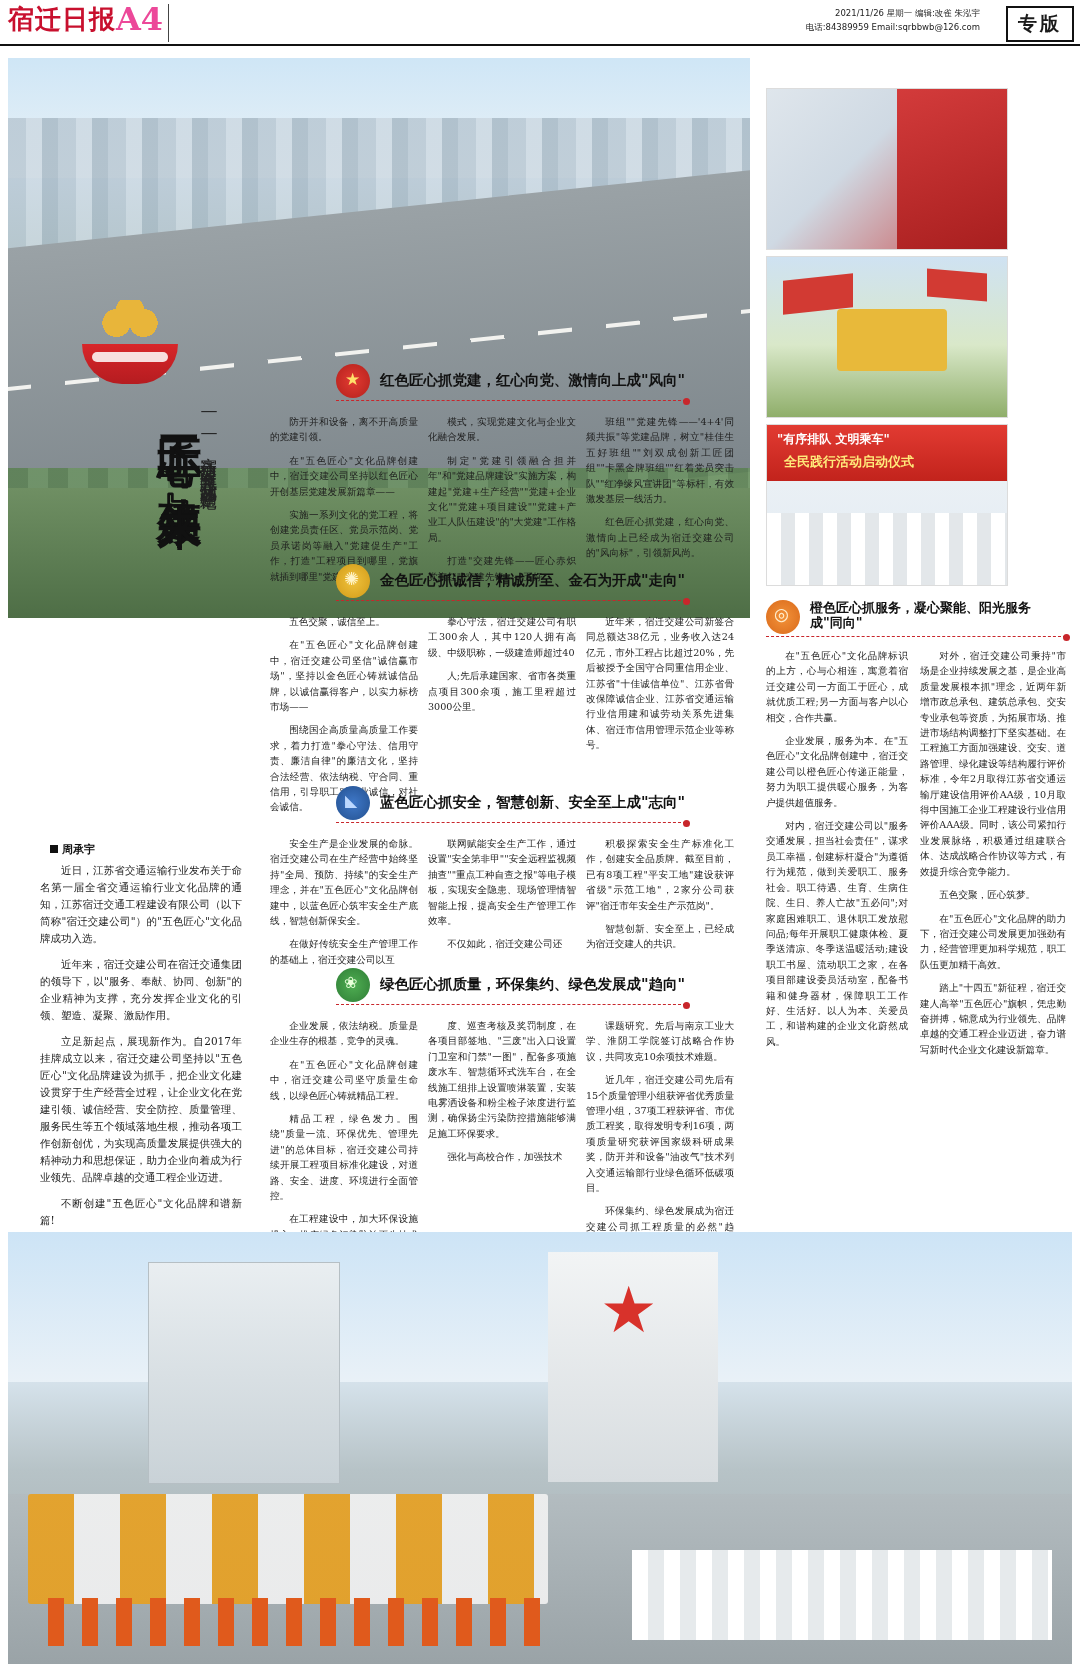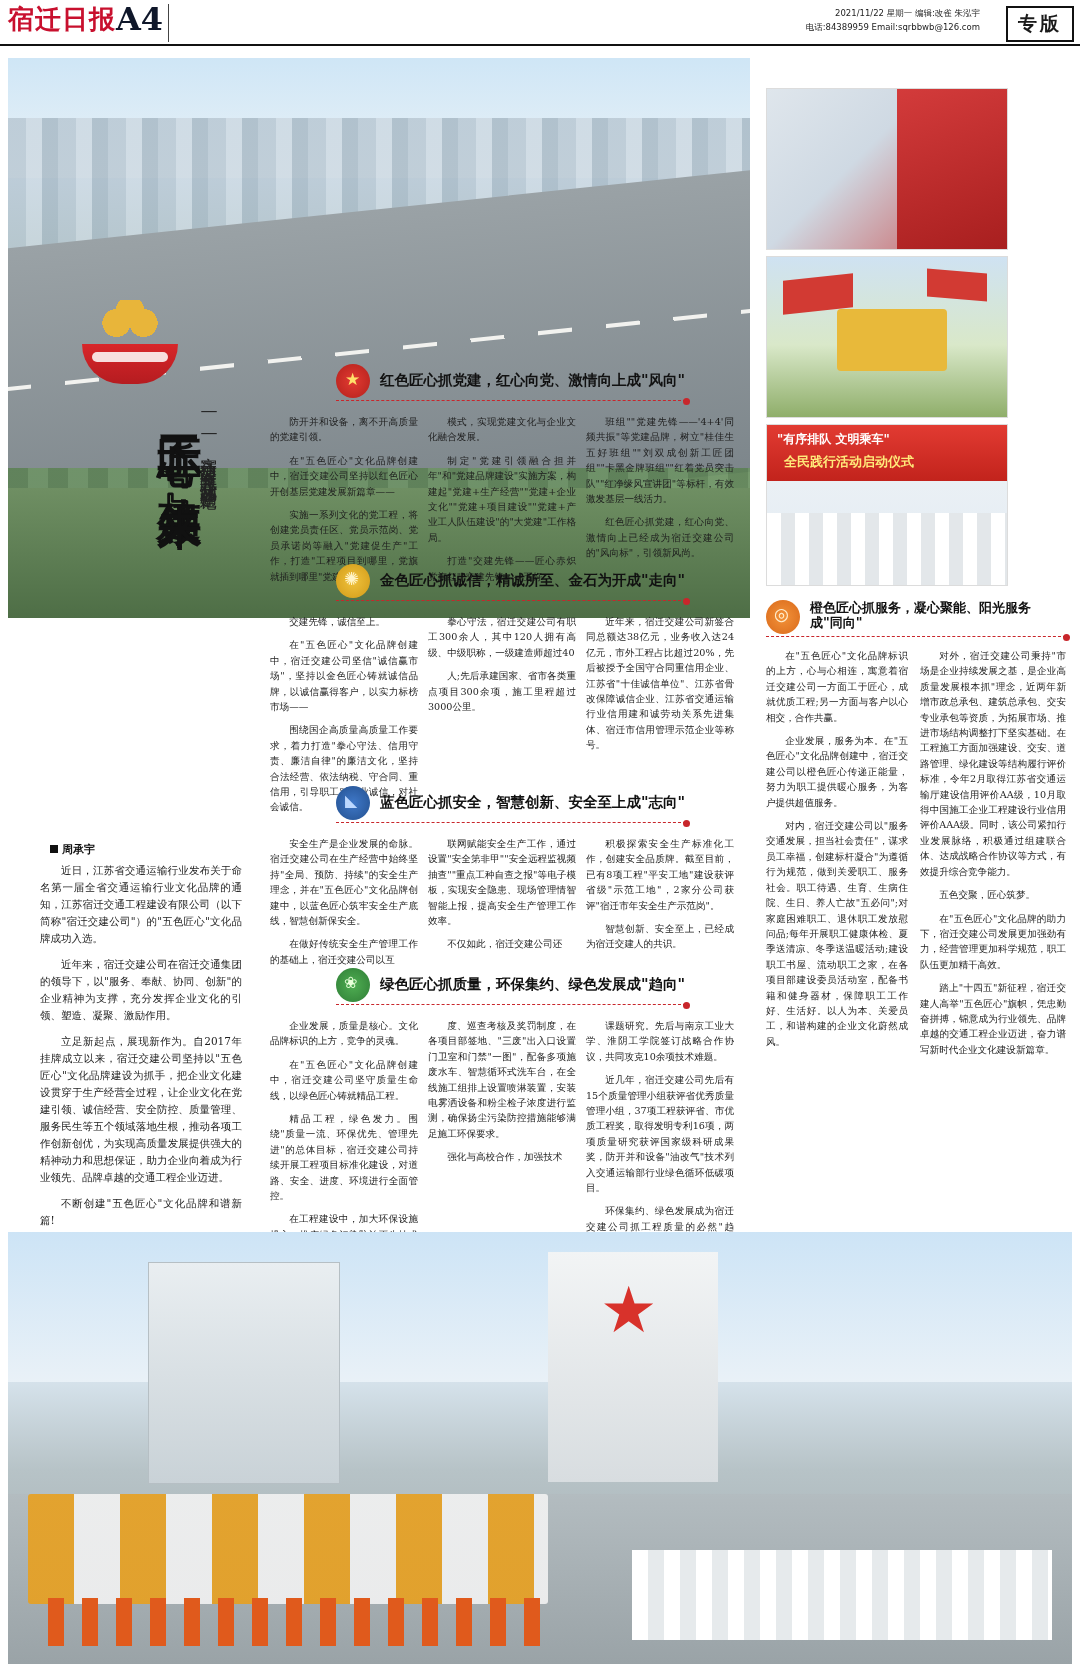--- a/index.html
+++ b/index.html
@@ -20,21 +20,21 @@
     box-sizing:border-box;
   }
   .mh-logo{
     position:absolute;left:8px;top:2px;
     font-family:"DejaVu Serif","Liberation Serif",serif;
     font-weight:bold;font-size:26px;color:#c8102e;letter-spacing:1px;
   }
   .mh-page{
     position:absolute;left:116px;top:0px;
     font-family:"DejaVu Serif","Liberation Serif",serif;
-    font-weight:bold;font-size:32px;color:#0f172a;
+    font-weight:bold;font-size:32px;color:#ec4899;
   }
   .mh-rule{
     position:absolute;left:168px;top:4px;width:1px;height:38px;background:#444;
   }
   .mh-meta{
     position:absolute;right:100px;top:6px;text-align:right;
     font-size:8.5px;line-height:14px;color:#222;
   }
   .mh-special{
     position:absolute;right:6px;top:6px;
@@ -174,21 +174,21 @@
 </head>
 <body>
 
 <div class="page">
 
   <div class="masthead">
     <div class="mh-logo">宿迁日报</div>
     <div class="mh-page">A4</div>
     <div class="mh-rule"></div>
     <div class="mh-meta">
-      <div>2021/11/22   星期一   编辑:改雀 朱泓宇</div>
+      <div>2021/11/26   星期一   编辑:改雀 朱泓宇</div>
       <div>电话:84389959   Email:sqrbbwb@126.com</div>
     </div>
     <div class="mh-special">专版</div>
   </div>
 
   <div class="hero">
     <div class="sky"></div>
     <div class="city"></div>
     <div class="road"></div>
     <div class="trees"></div>
@@ -248,21 +248,21 @@
     <p>班组""党建先锋——'4+4'同频共振"等党建品牌，树立"桂佳生五好班组""刘双成创新工匠团组""卡黑金牌班组""红着党员突击队""红净缘风宣讲团"等标杆，有效激发基层一线活力。</p>
     <p>红色匠心抓党建，红心向党、激情向上已经成为宿迁交建公司的"风向标"，引领新风尚。</p>
   </div>
 
   <div class="section-head" style="left:336px;top:562px;width:350px;">
     <div class="sh-icon ico-gold"></div>
     <div class="sh-title">金色匠心抓诚信，精诚所至、金石为开成"走向"</div>
     <div class="sh-line" style="width:350px;"></div>
   </div>
   <div class="col" style="left:270px;top:614px;width:148px;">
-    <p>交建先锋，诚信至上。</p>
+    <p>五色交聚，诚信至上。</p>
     <p>在"五色匠心"文化品牌创建中，宿迁交建公司坚信"诚信赢市场"，坚持以金色匠心铸就诚信品牌，以诚信赢得客户，以实力标榜市场——</p>
     <p>围绕国企高质量高质量工作要求，着力打造"拳心守法、信用守责、廉洁自律"的廉洁文化，坚持合法经营、依法纳税、守合同、重信用，引导职工对企业诚信，对社会诚信。</p>
   </div>
   <div class="col" style="left:428px;top:614px;width:148px;">
     <p>拳心守法，宿迁交建公司有职工300余人，其中120人拥有高级、中级职称，一级建造师超过40</p>
     <p>人;先后承建国家、省市各类重点项目300余项，施工里程超过3000公里。</p>
   </div>
   <div class="col" style="left:586px;top:614px;width:148px;">
     <p>近年来，宿迁交建公司新签合同总额达38亿元，业务收入达24亿元，市外工程占比超过20%，先后被授予全国守合同重信用企业、江苏省"十佳诚信单位"、江苏省骨改保障诚信企业、江苏省交通运输行业信用建和诚劳动关系先进集体、宿迁市信用管理示范企业等称号。</p>
   </div>
@@ -284,21 +284,21 @@
     <p>积极探索安全生产标准化工作，创建安全品质牌。截至目前，已有8项工程"平安工地"建设获评省级"示范工地"，2家分公司获评"宿迁市年安全生产示范岗"。</p>
     <p>智慧创新、安全至上，已经成为宿迁交建人的共识。</p>
   </div>
 
   <div class="section-head" style="left:336px;top:966px;width:350px;">
     <div class="sh-icon ico-green"></div>
     <div class="sh-title">绿色匠心抓质量，环保集约、绿色发展成"趋向"</div>
     <div class="sh-line" style="width:350px;"></div>
   </div>
   <div class="col" style="left:270px;top:1018px;width:148px;">
-    <p>企业发展，质量是核心。文化品牌标识的上方，竞争的灵魂。</p>
+    <p>企业发展，依法纳税。质量是企业生存的根基，竞争的灵魂。</p>
     <p>在"五色匠心"文化品牌创建中，宿迁交建公司坚守质量生命线，以绿色匠心铸就精品工程。</p>
     <p>精品工程，绿色发力。围绕"质量一流、环保优先、管理先进"的总体目标，宿迁交建公司持续开展工程项目标准化建设，对道路、安全、进度、环境进行全面管控。</p>
     <p>在工程建设中，加大环保设施投入，推广绿色污染防治再生技术和制度，推进污染治理技术交底制</p>
   </div>
   <div class="col" style="left:428px;top:1018px;width:148px;">
     <p>度、巡查考核及奖罚制度，在各项目部签地、"三废"出入口设置门卫室和门禁"一图"，配备多项施废水车、智慧循环式洗车台，在全线施工组排上设置喷淋装置，安装电雾洒设备和粉尘检子浓度进行监测，确保扬尘污染防控措施能够满足施工环保要求。</p>
     <p>强化与高校合作，加强技术</p>
   </div>
   <div class="col" style="left:586px;top:1018px;width:148px;">
     <p>课题研究。先后与南京工业大学、淮阴工学院签订战略合作协议，共同攻克10余项技术难题。</p>

